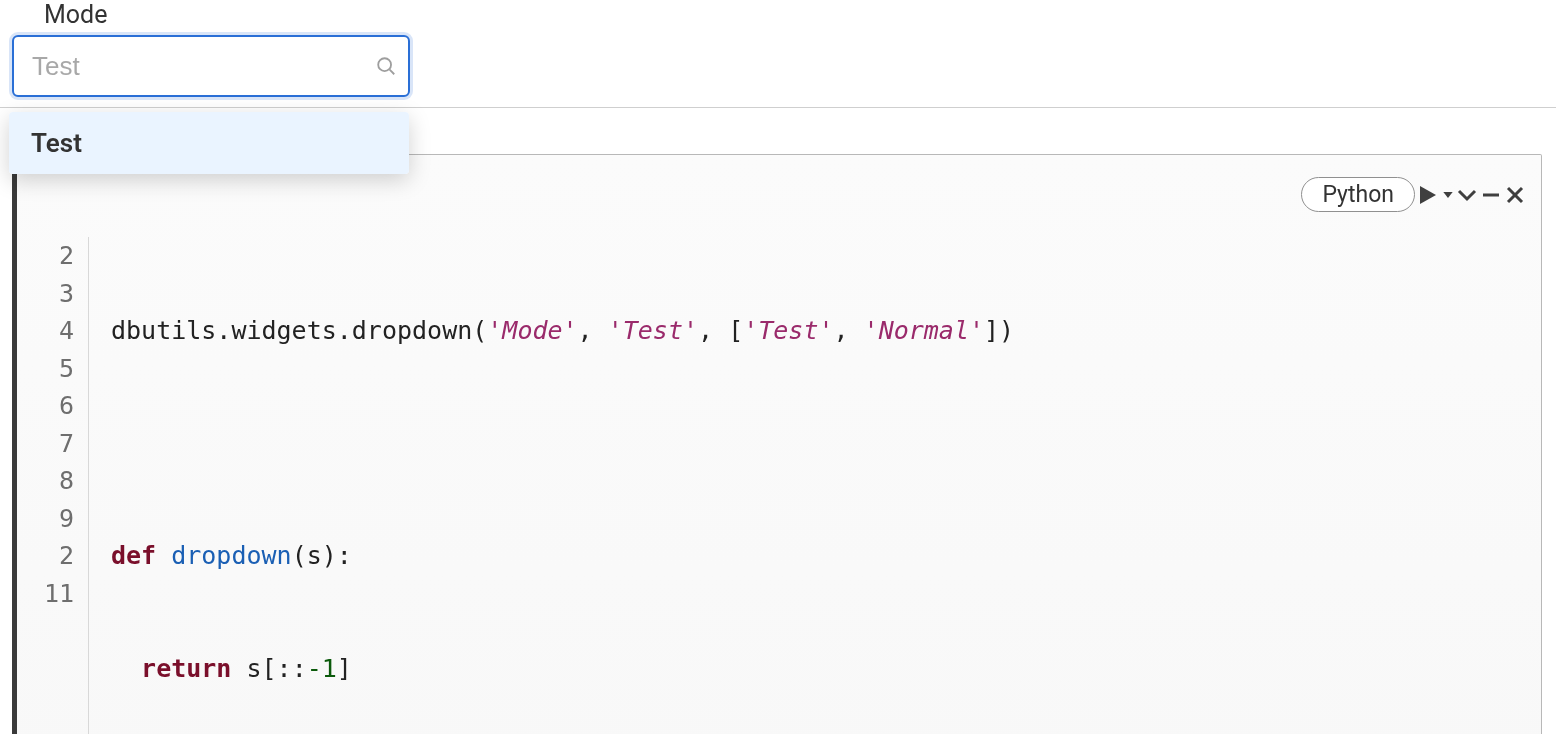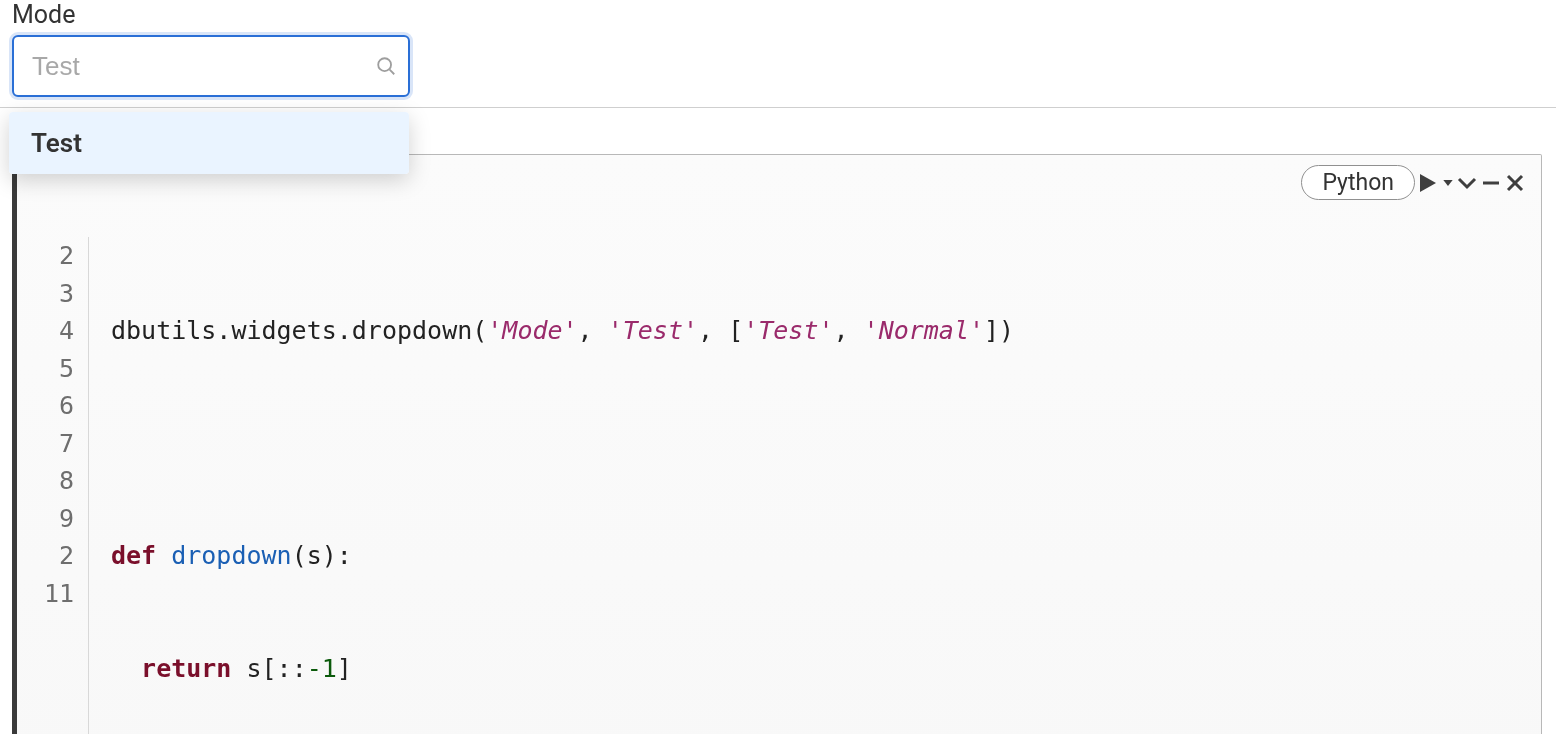--- a/index.html
+++ b/index.html
@@ -14,20 +14,21 @@
   }
   .widget-area {
     padding: 0 12px 10px 12px;
     position: relative;
   }
   .widget-label {
     font-size: 25px;
     color: #333;
     margin-bottom: 6px;
     padding-top: 0;
+    margin-left: 32px;
   }
   .combo-input {
     position: relative;
     width: 398px;
     height: 62px;
     border: 2px solid #2a6fd6;
     border-radius: 6px;
     box-shadow: 0 0 0 3px rgba(42,111,214,0.18);
     background: #fff;
     display: flex;
@@ -79,21 +80,21 @@
     margin: 46px 14px 0 12px;
     border: 1.5px solid #b8b8b8;
     border-left: 5px solid #3a3a3a;
     border-radius: 2px;
     background: linear-gradient(#fbfbfb, #f7f7f7);
     position: relative;
     min-height: 540px;
   }
   .cell-toolbar {
     position: absolute;
-    top: 10px;
+    top: 22px;
     right: 14px;
     display: flex;
     align-items: center;
   }
   .lang-pill {
     border: 1.5px solid #909090;
     border-radius: 999px;
     padding: 3px 20px;
     font-size: 23px;
     color: #333;

